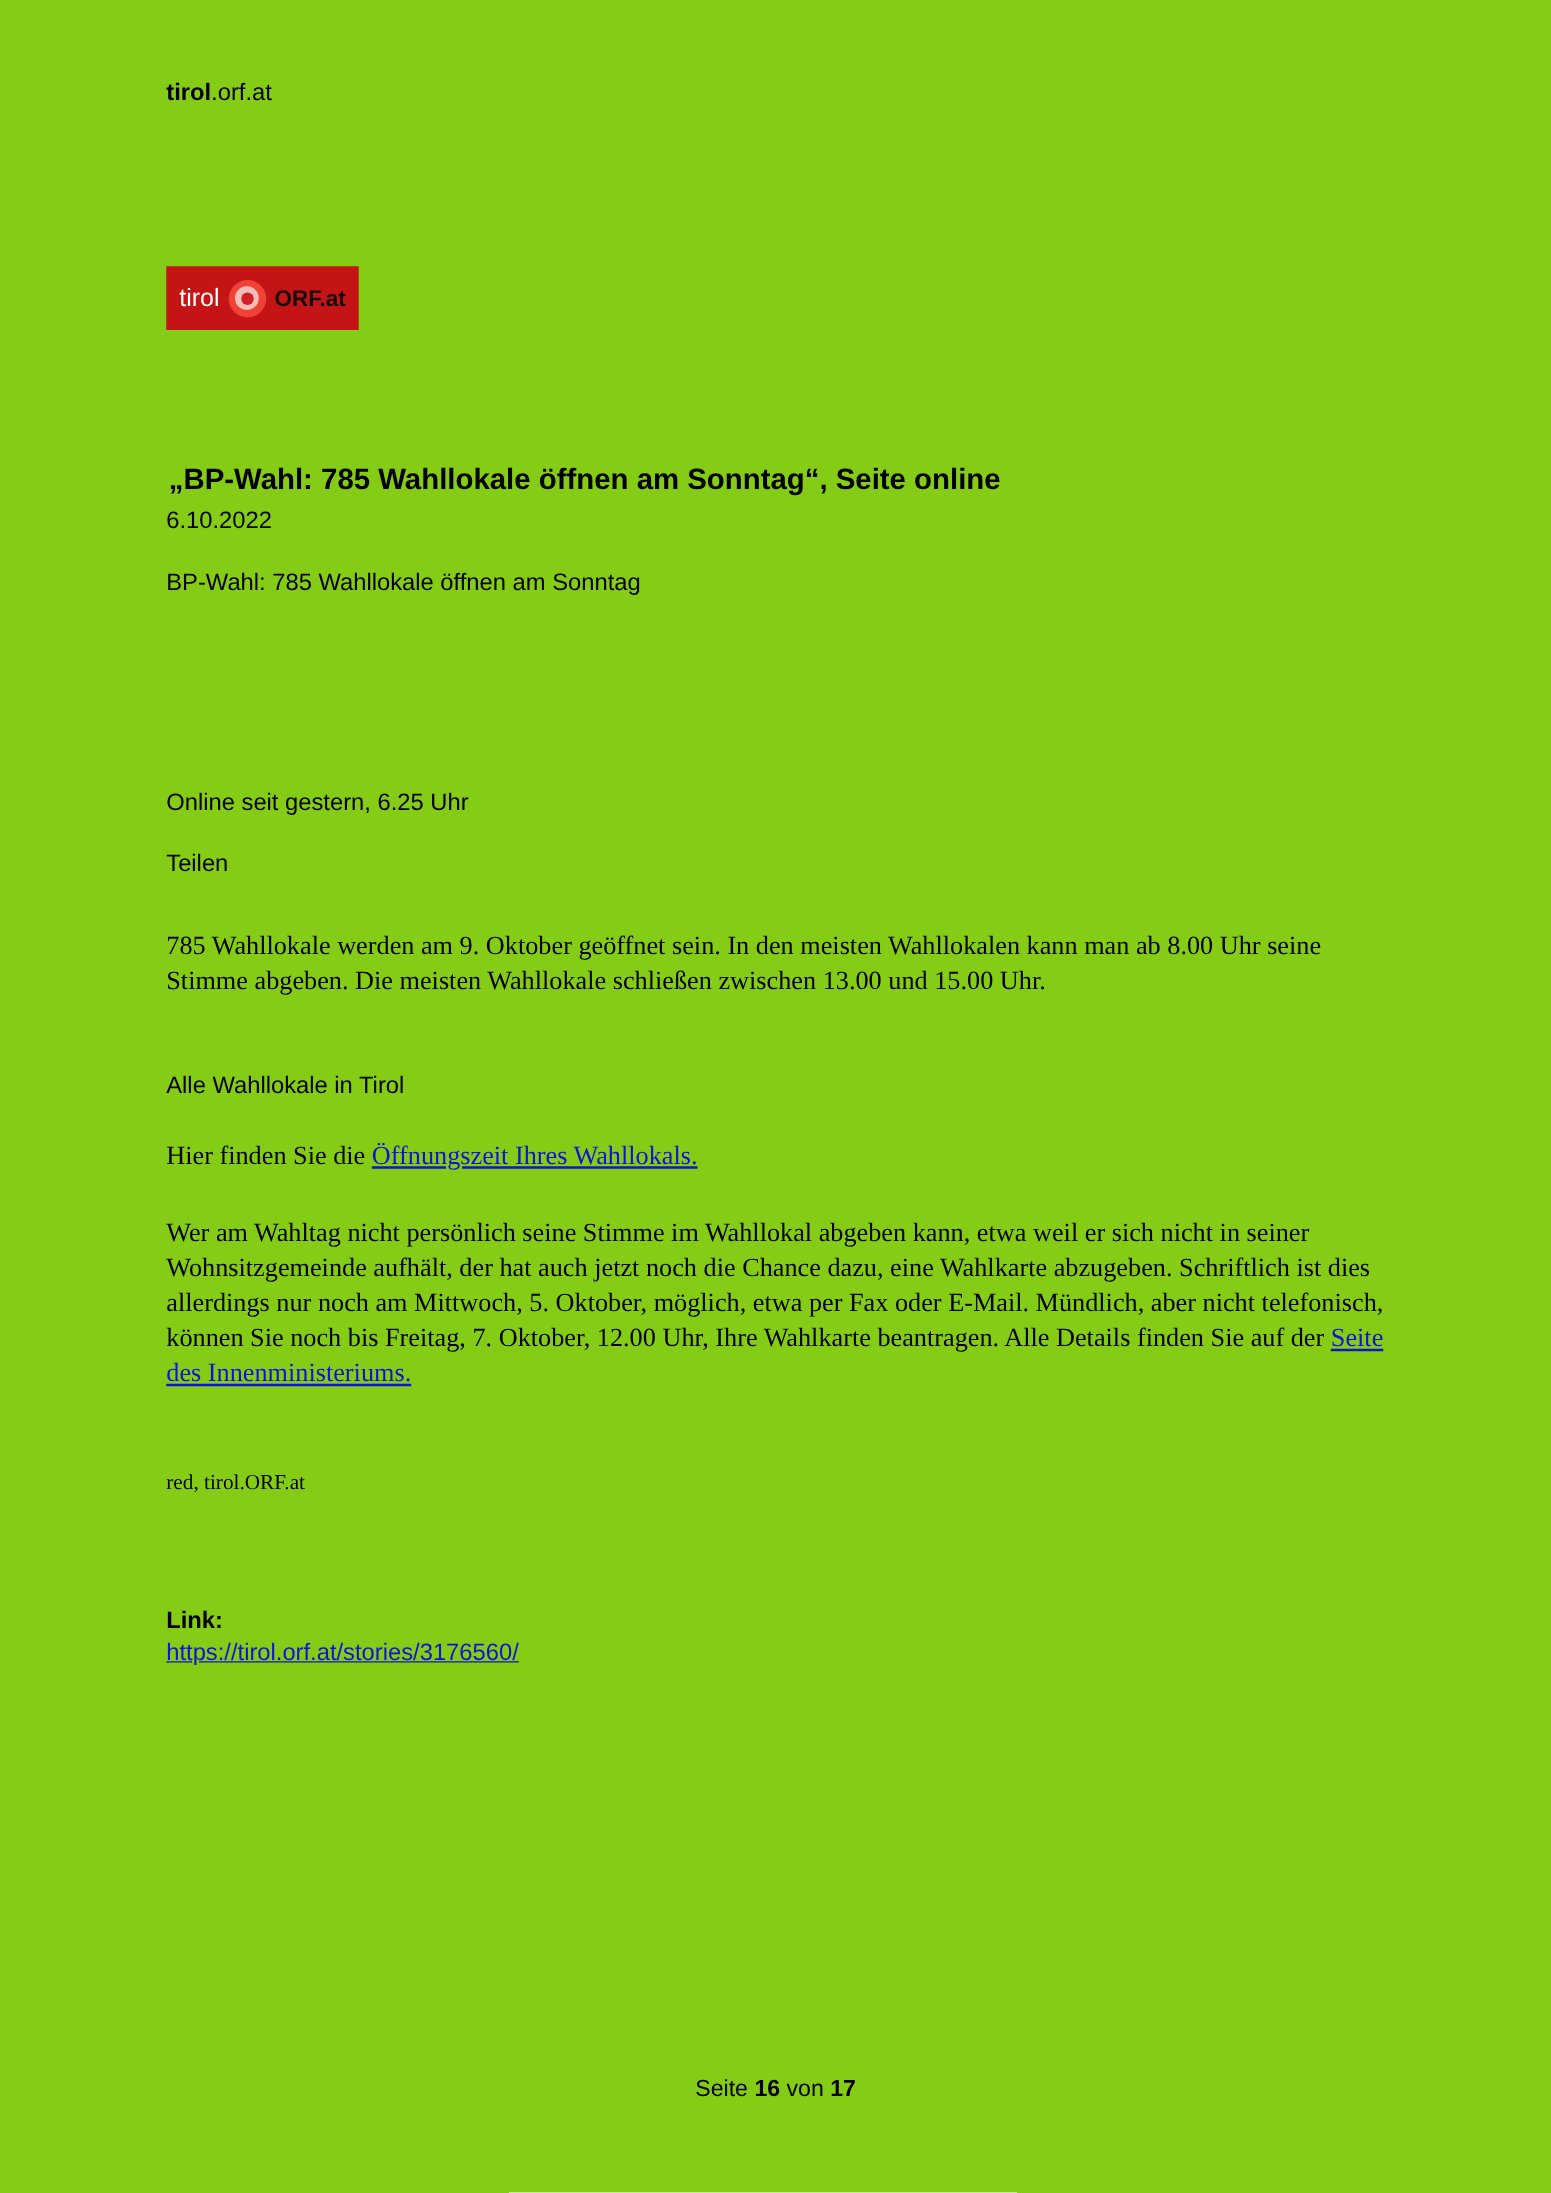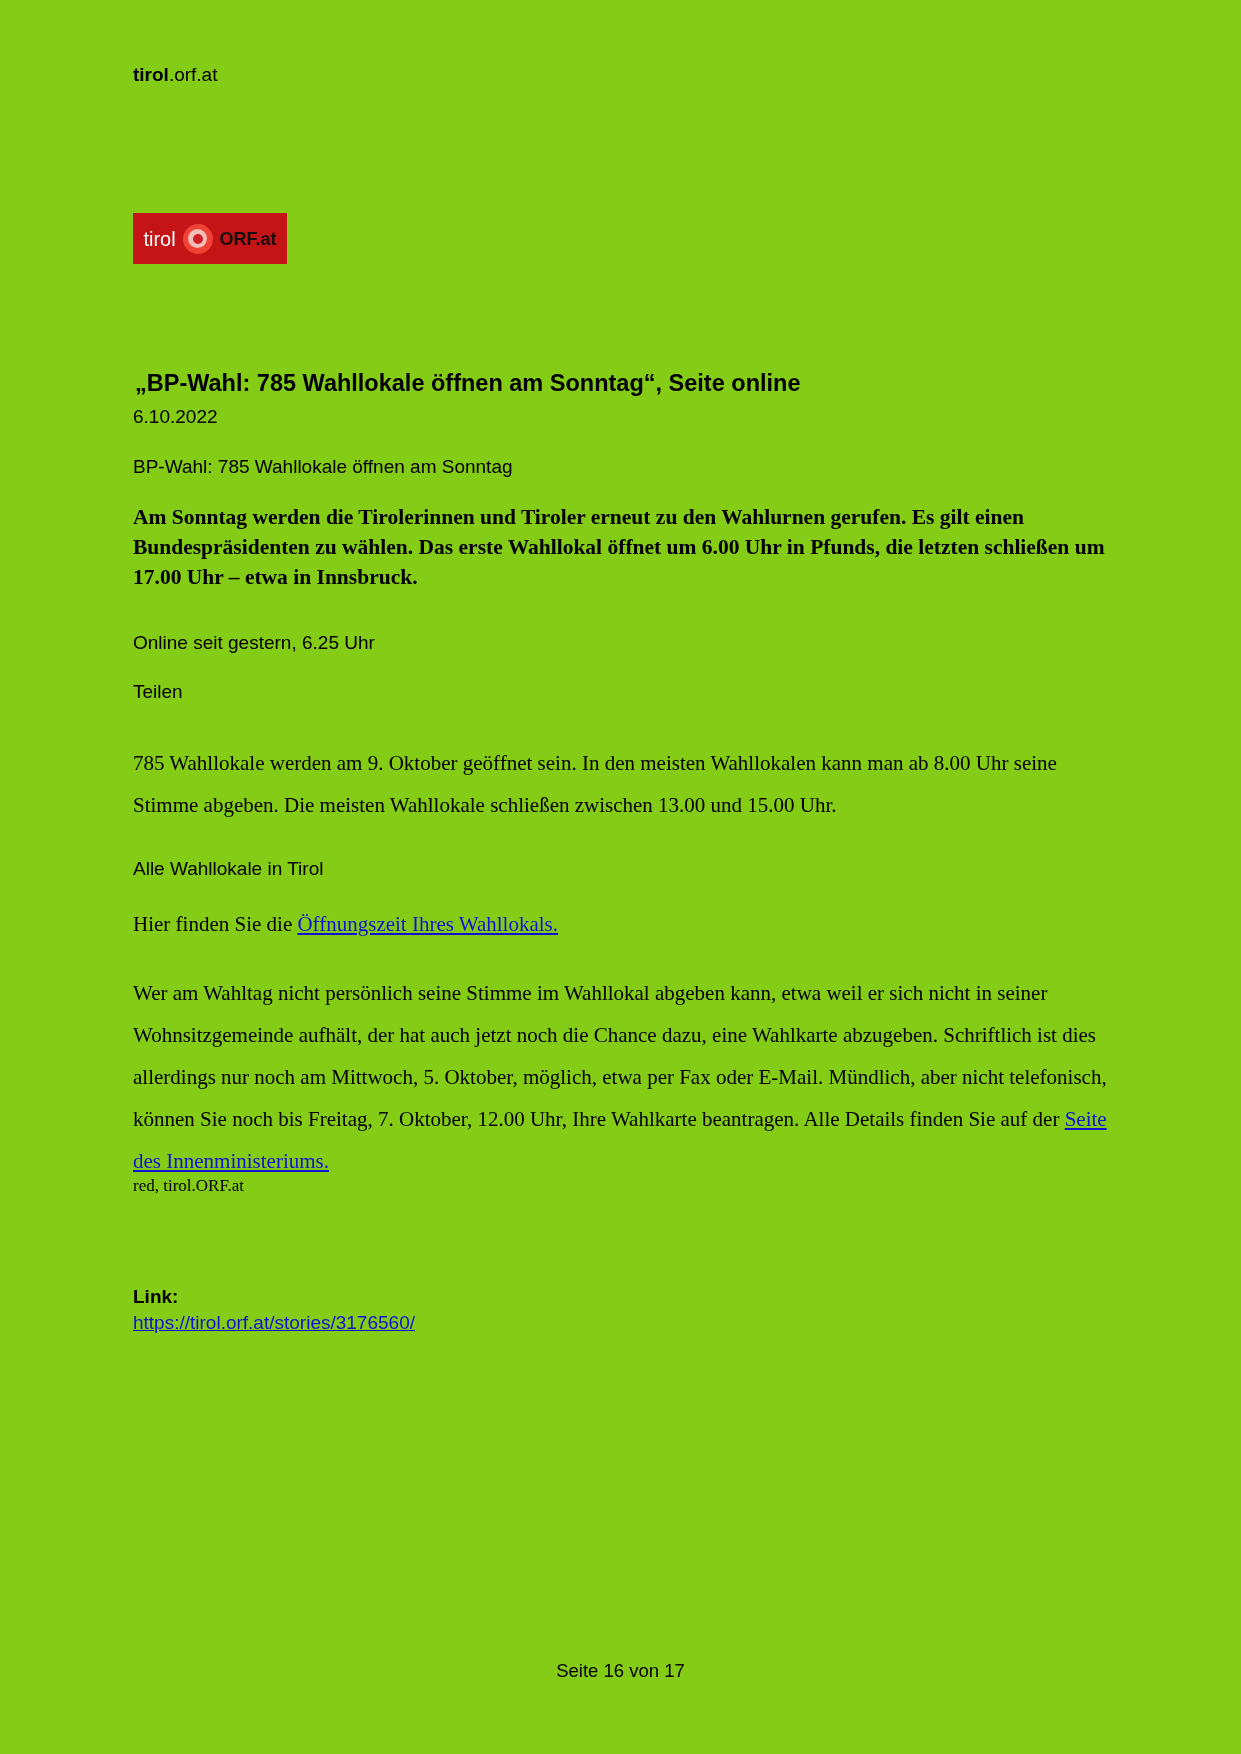--- a/index.html
+++ b/index.html
@@ -53,41 +53,41 @@
   .article-subtitle { top: 456px; font-size: 19px; }
 
   .lead {
     top: 502px; width: 985px;
     font-weight: bold; font-size: 21.5px; line-height: 30px;
   }
 
   .online-since { top: 632px; font-size: 19px; }
   .share-label { top: 681px; font-size: 19px; }
 
-  .para { width: 992px; font-size: 21px; line-height: 42px; }
+  .para { width: 992px; font-size: 21px; line-height: 28px; }
   .para1 { top: 742px; }
   .all-label { top: 858px; font-size: 19px; }
   .find-line { top: 912px; font-size: 21px; }
   .para2 { top: 972px; font-family: Liberation Serif, serif; }
   .byline { top: 1176px; font-size: 17px; }
 
   a.doc-link, .doc-link {
     color: var(--link-blue, #1212d6);
     text-decoration: underline;
     cursor: pointer;
   }
 
   .link-label { top: 1286px; font-size: 19px; font-weight: bold; }
   .url-line { top: 1312px; font-size: 19px; }
 
   .footer {
     position: absolute; left: 0; top: 1660px; width: 100%;
     text-align: center; font-size: 18.5px;
   }
-  .footer .b { font-weight: normal; margin-top: 16px; }
+  .footer .b { font-weight: bold; margin-top: 16px; }
 </style>
 </head>
 <body>
 
 <div class="page">
 
   <div class="abs site-header sans">
     <span class="b">tirol</span><span>.orf.at</span>
   </div>
 
@@ -100,21 +100,20 @@
     </span>
     <span class="logo-orfat">ORF.at</span>
   </div>
 
   <h1 class="abs article-title sans">„BP-Wahl: 785 Wahllokale öffnen am Sonntag“, Seite online</h1>
 
   <div class="abs article-date sans">6.10.2022</div>
 
   <div class="abs article-subtitle sans">BP-Wahl: 785 Wahllokale öffnen am Sonntag</div>
 
-  <p class="abs lead serif">Am Sonntag werden die Tirolerinnen und Tiroler erneut zu den Wahlurnen gerufen. Es gilt einen Bundespräsidenten zu wählen. Das erste Wahllokal öffnet um 6.00 Uhr in Pfunds, die letzten schließen um 17.00 Uhr – etwa in Innsbruck.</p>
 
   <div class="abs online-since sans">Online seit gestern, 6.25 Uhr</div>
 
   <div class="abs share-label sans">Teilen</div>
 
   <p class="abs para para1 serif">785 Wahllokale werden am 9. Oktober geöffnet sein. In den meisten Wahllokalen kann man ab 8.00 Uhr seine Stimme abgeben. Die meisten Wahllokale schließen zwischen 13.00 und 15.00 Uhr.</p>
 
   <div class="abs all-label sans">Alle Wahllokale in Tirol</div>
 
   <p class="abs find-line serif"><span>Hier finden Sie die </span><a class="doc-link">Öffnungszeit Ihres Wahllokals.</a></p>

